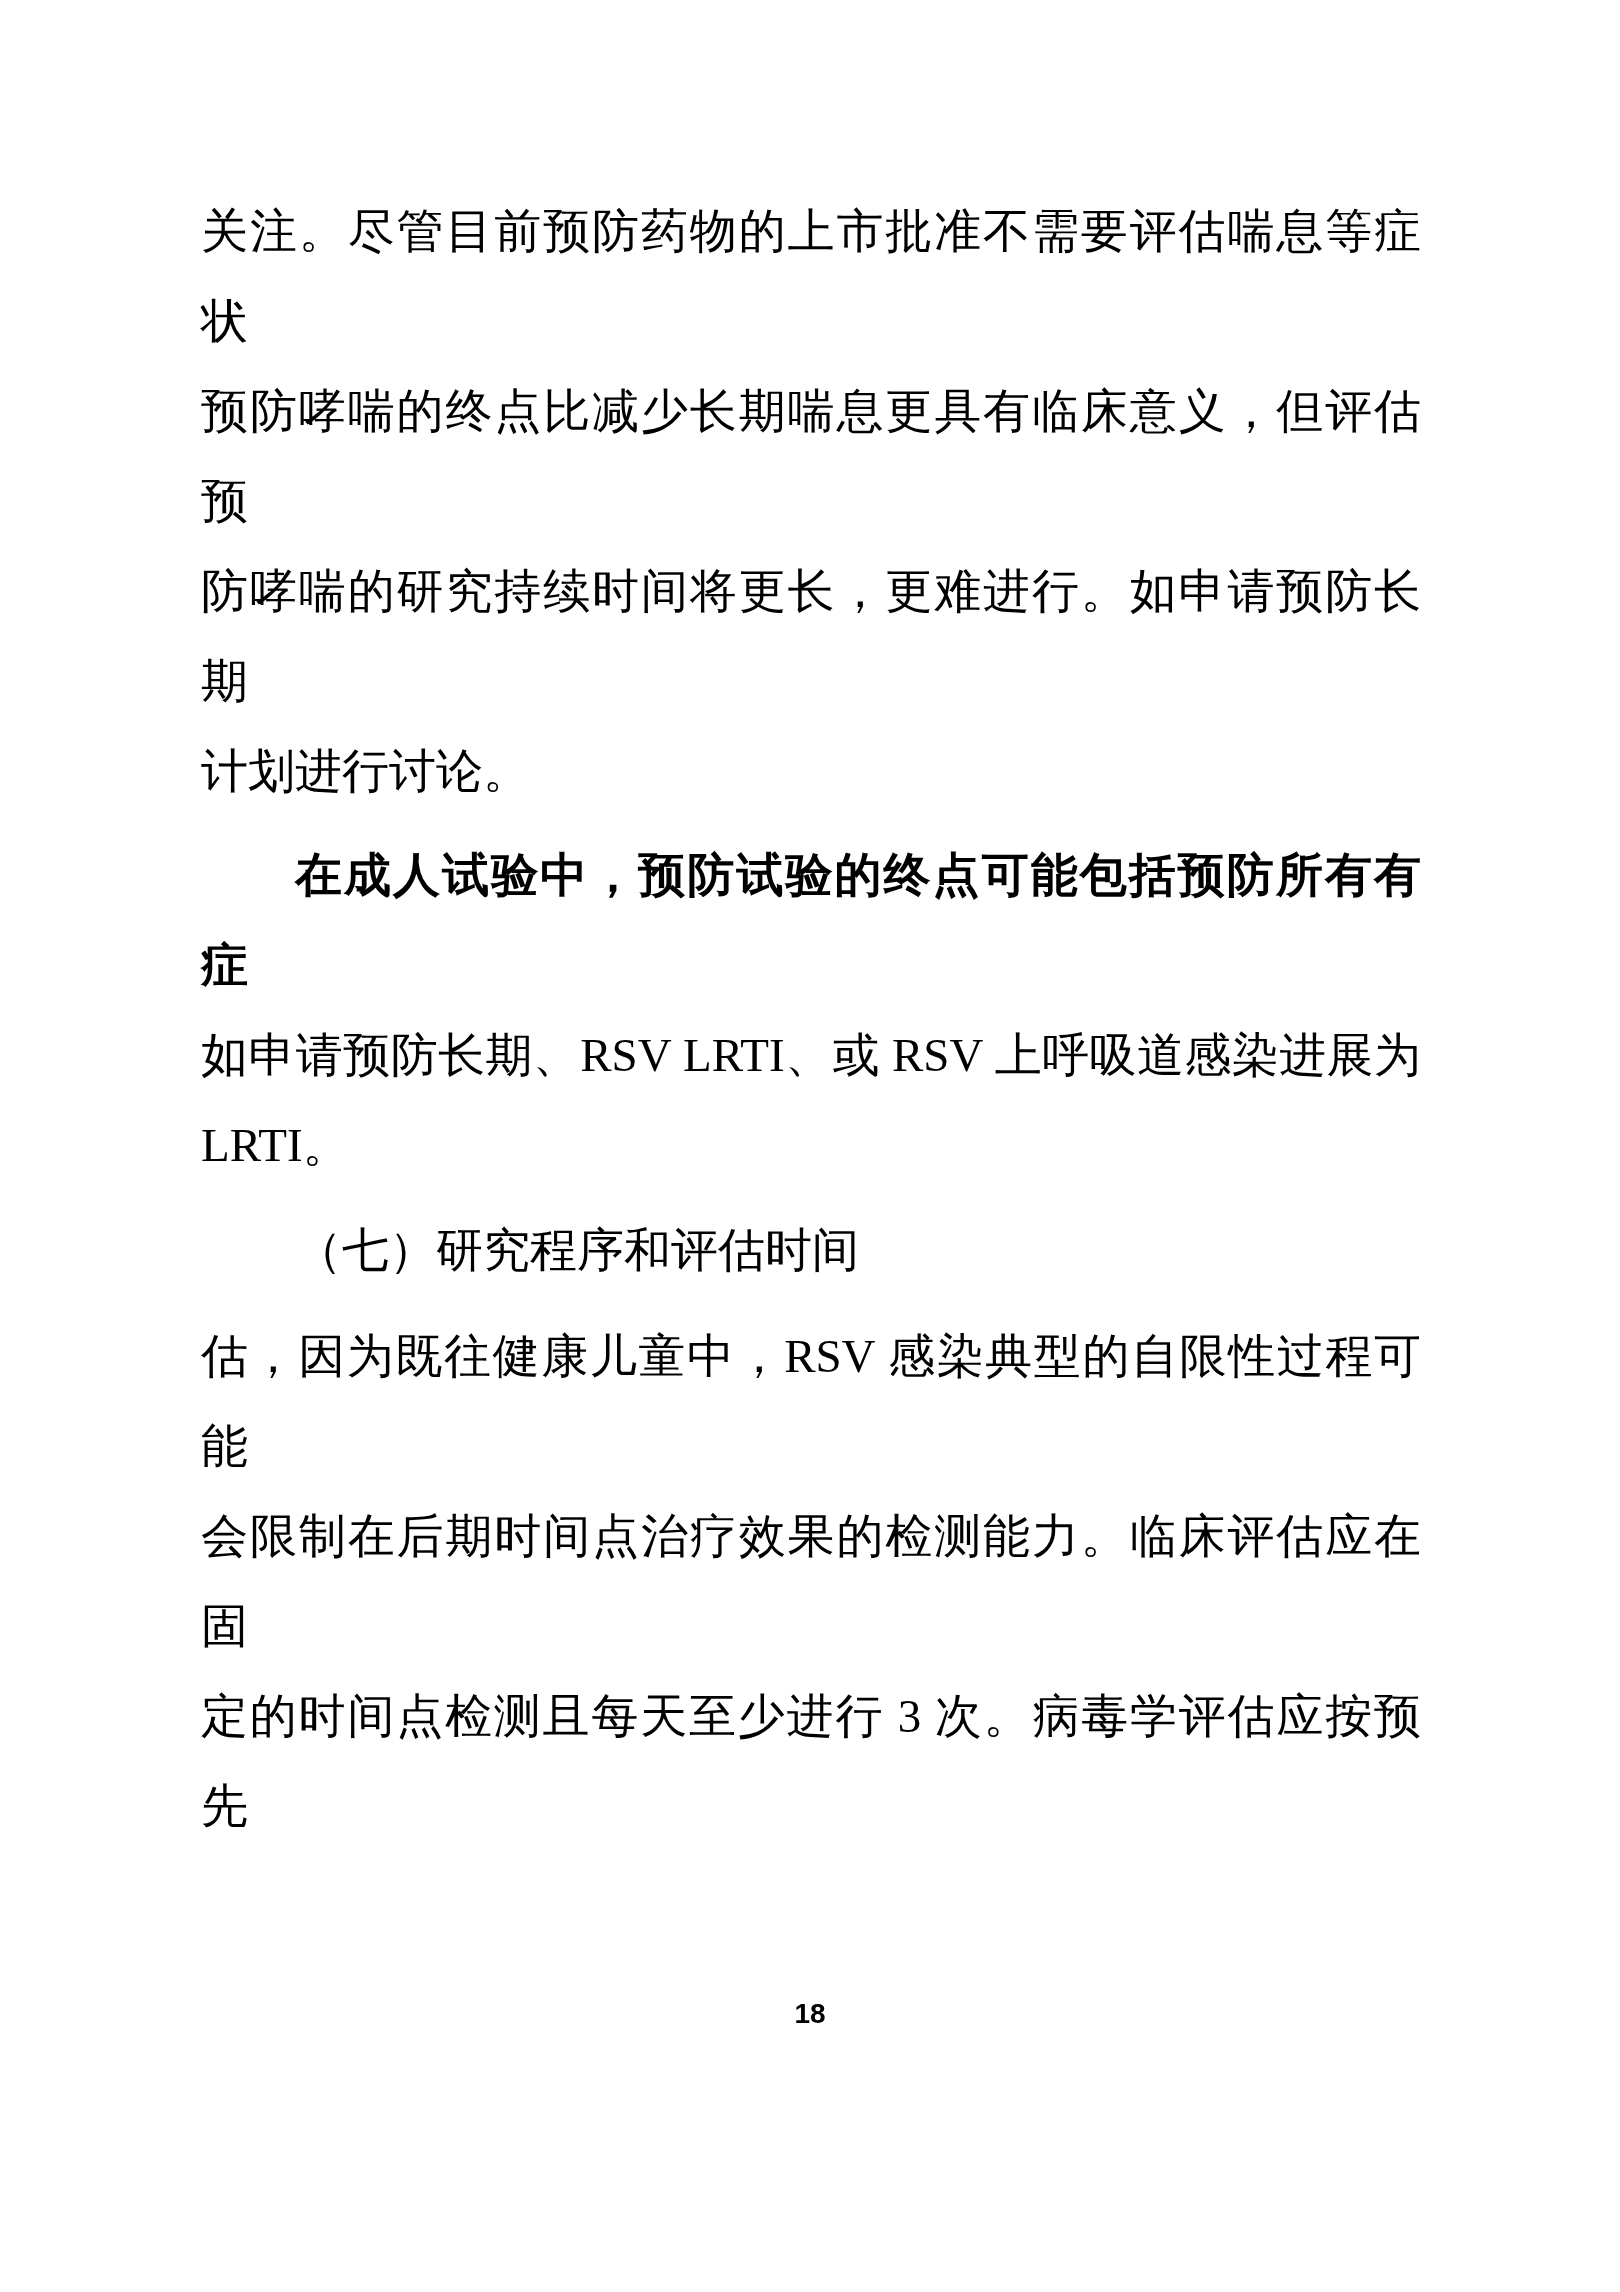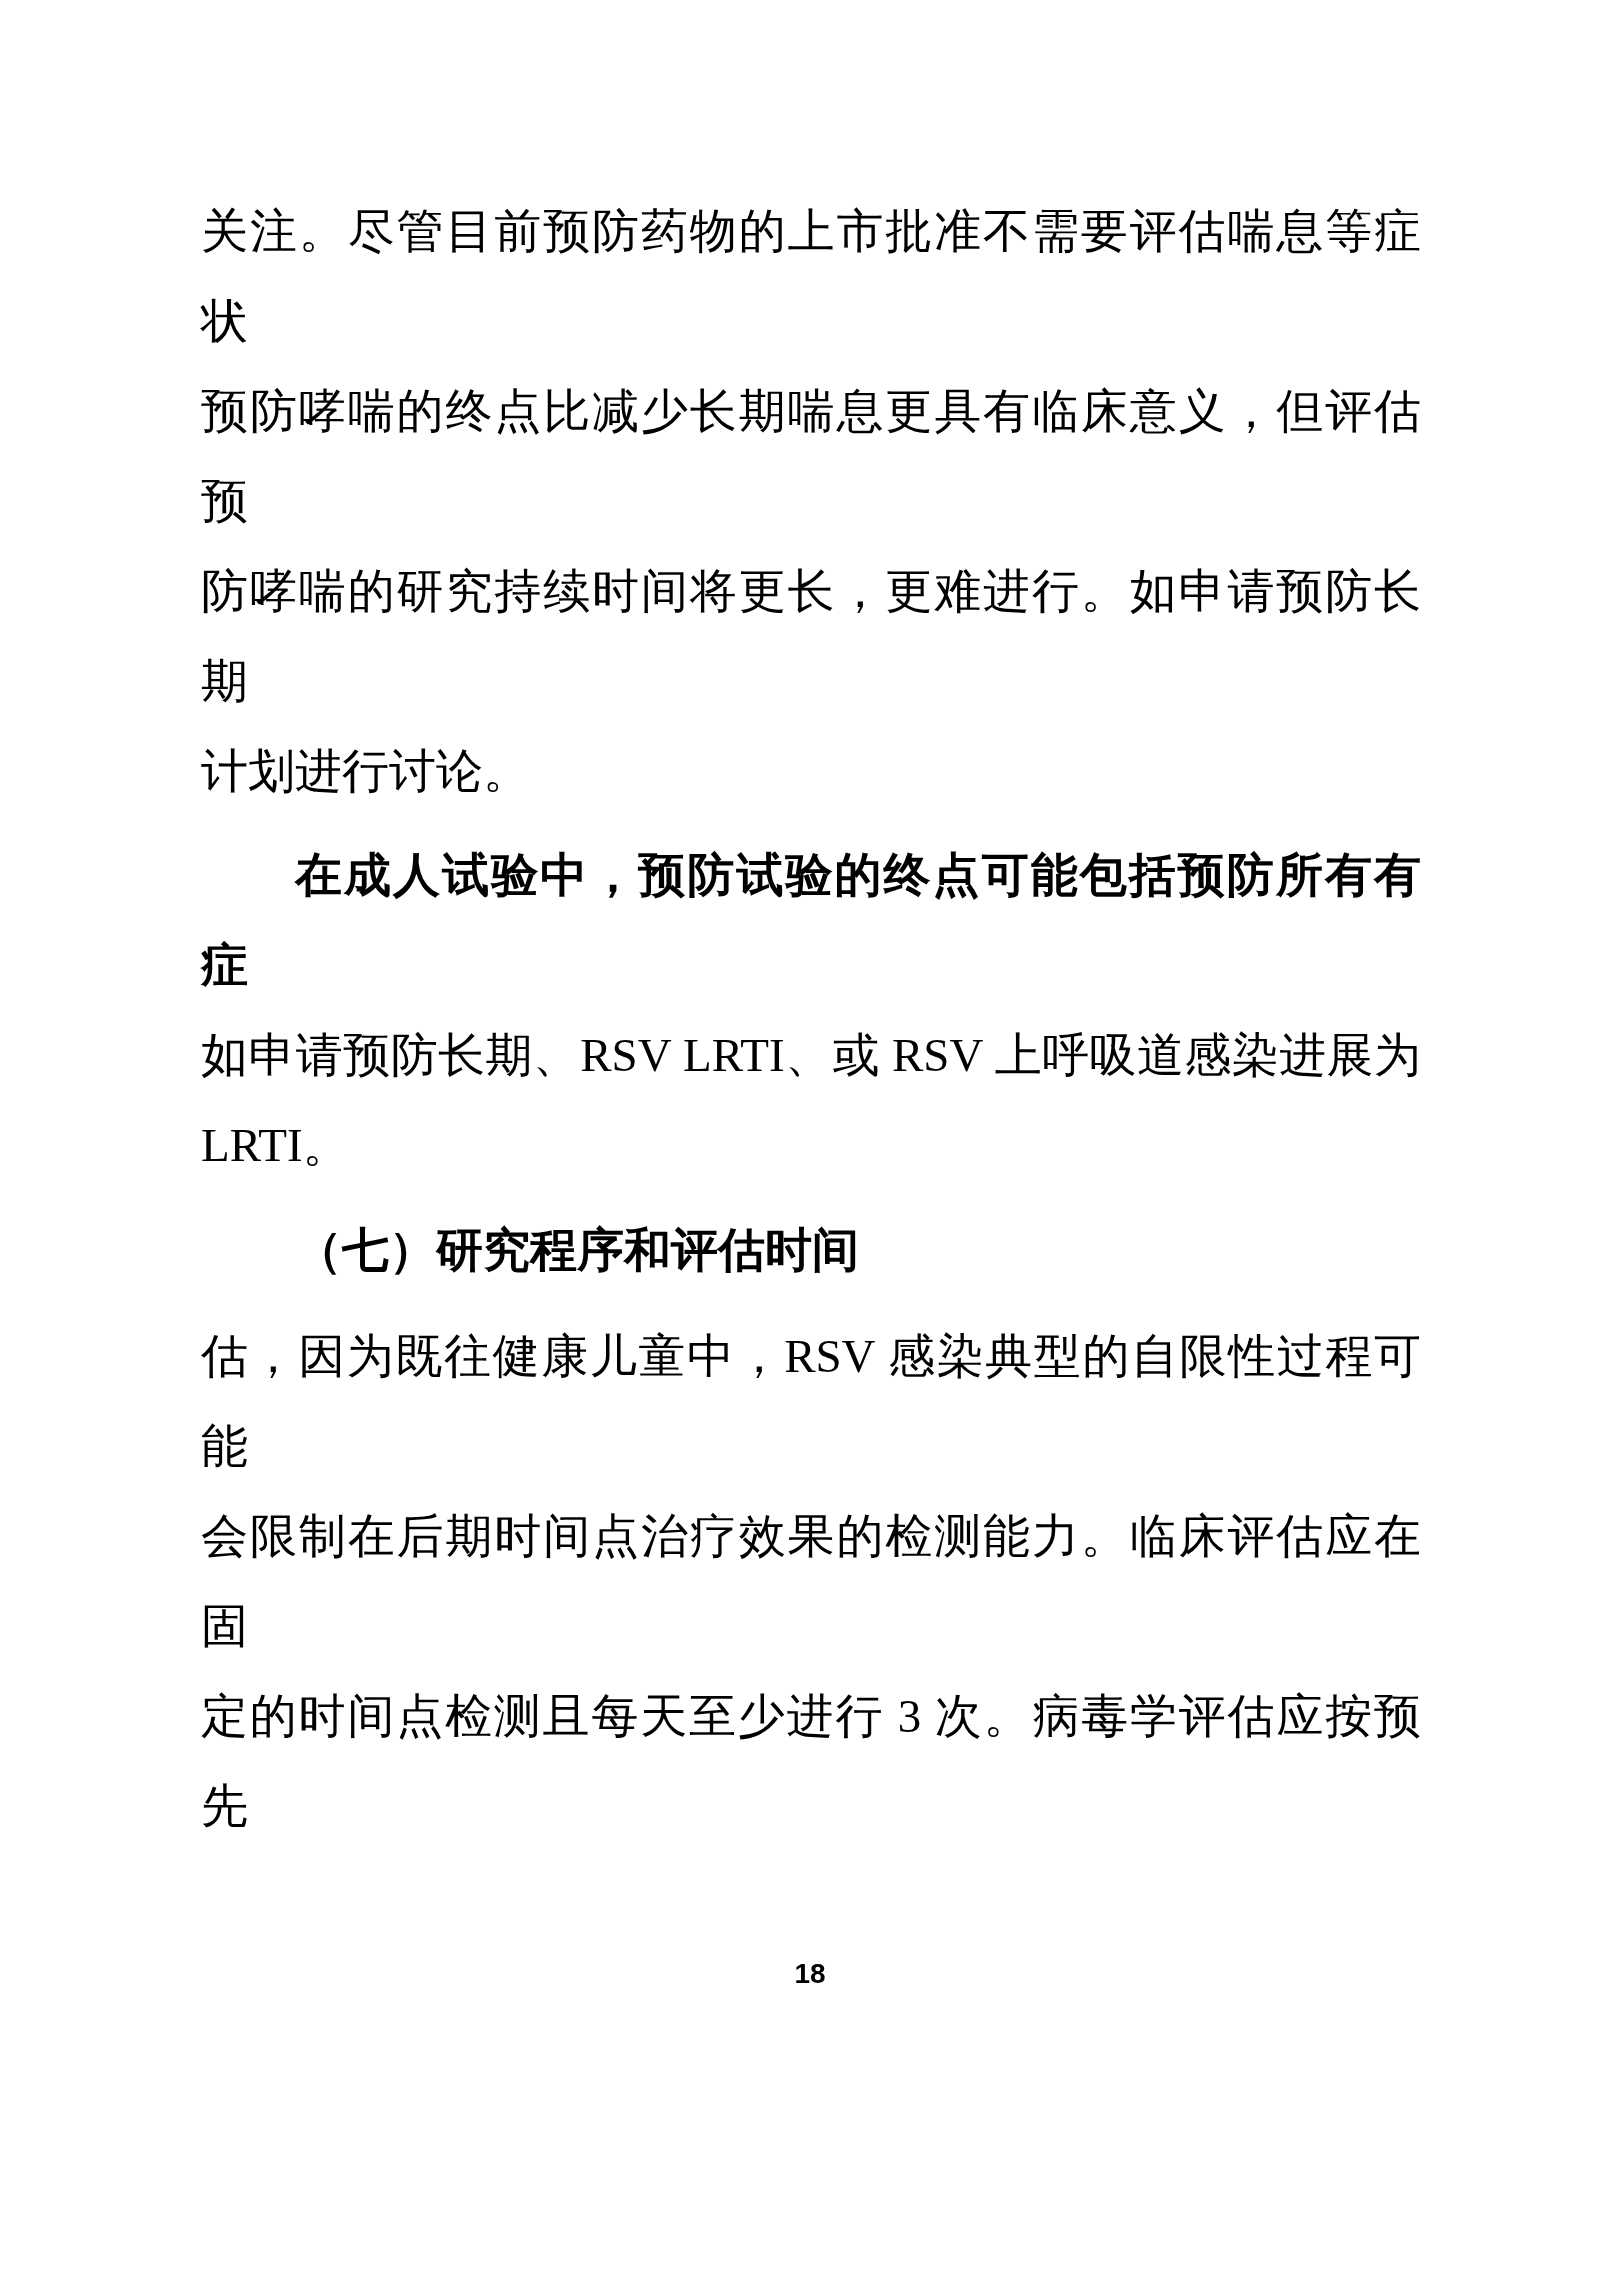--- a/index.html
+++ b/index.html
@@ -35,33 +35,32 @@
   }
   .line.start {
     text-indent: 2em;
     font-weight: bold;
   }
   .line.end {
     text-align-last: left;
   }
   .heading-block {
     margin: 15.7px 0 15.7px 0;
-    font-weight: bold;
   }
   .heading {
     font-size: 47px;
     line-height: 90px;
     text-indent: 2em;
     text-align: left;
     text-align-last: left;
     font-family: "Liberation Serif", "DejaVu Serif", serif;
   }
   .footer {
     position: absolute;
-    top: 1958px;
+    top: 1998px;
     left: 0;
     width: 100%;
     text-align: center;
   }
   .page-number {
     font-family: "Liberation Sans", "DejaVu Sans", sans-serif;
     font-weight: bold;
     font-size: 28px;
     color: #000000;
   }

